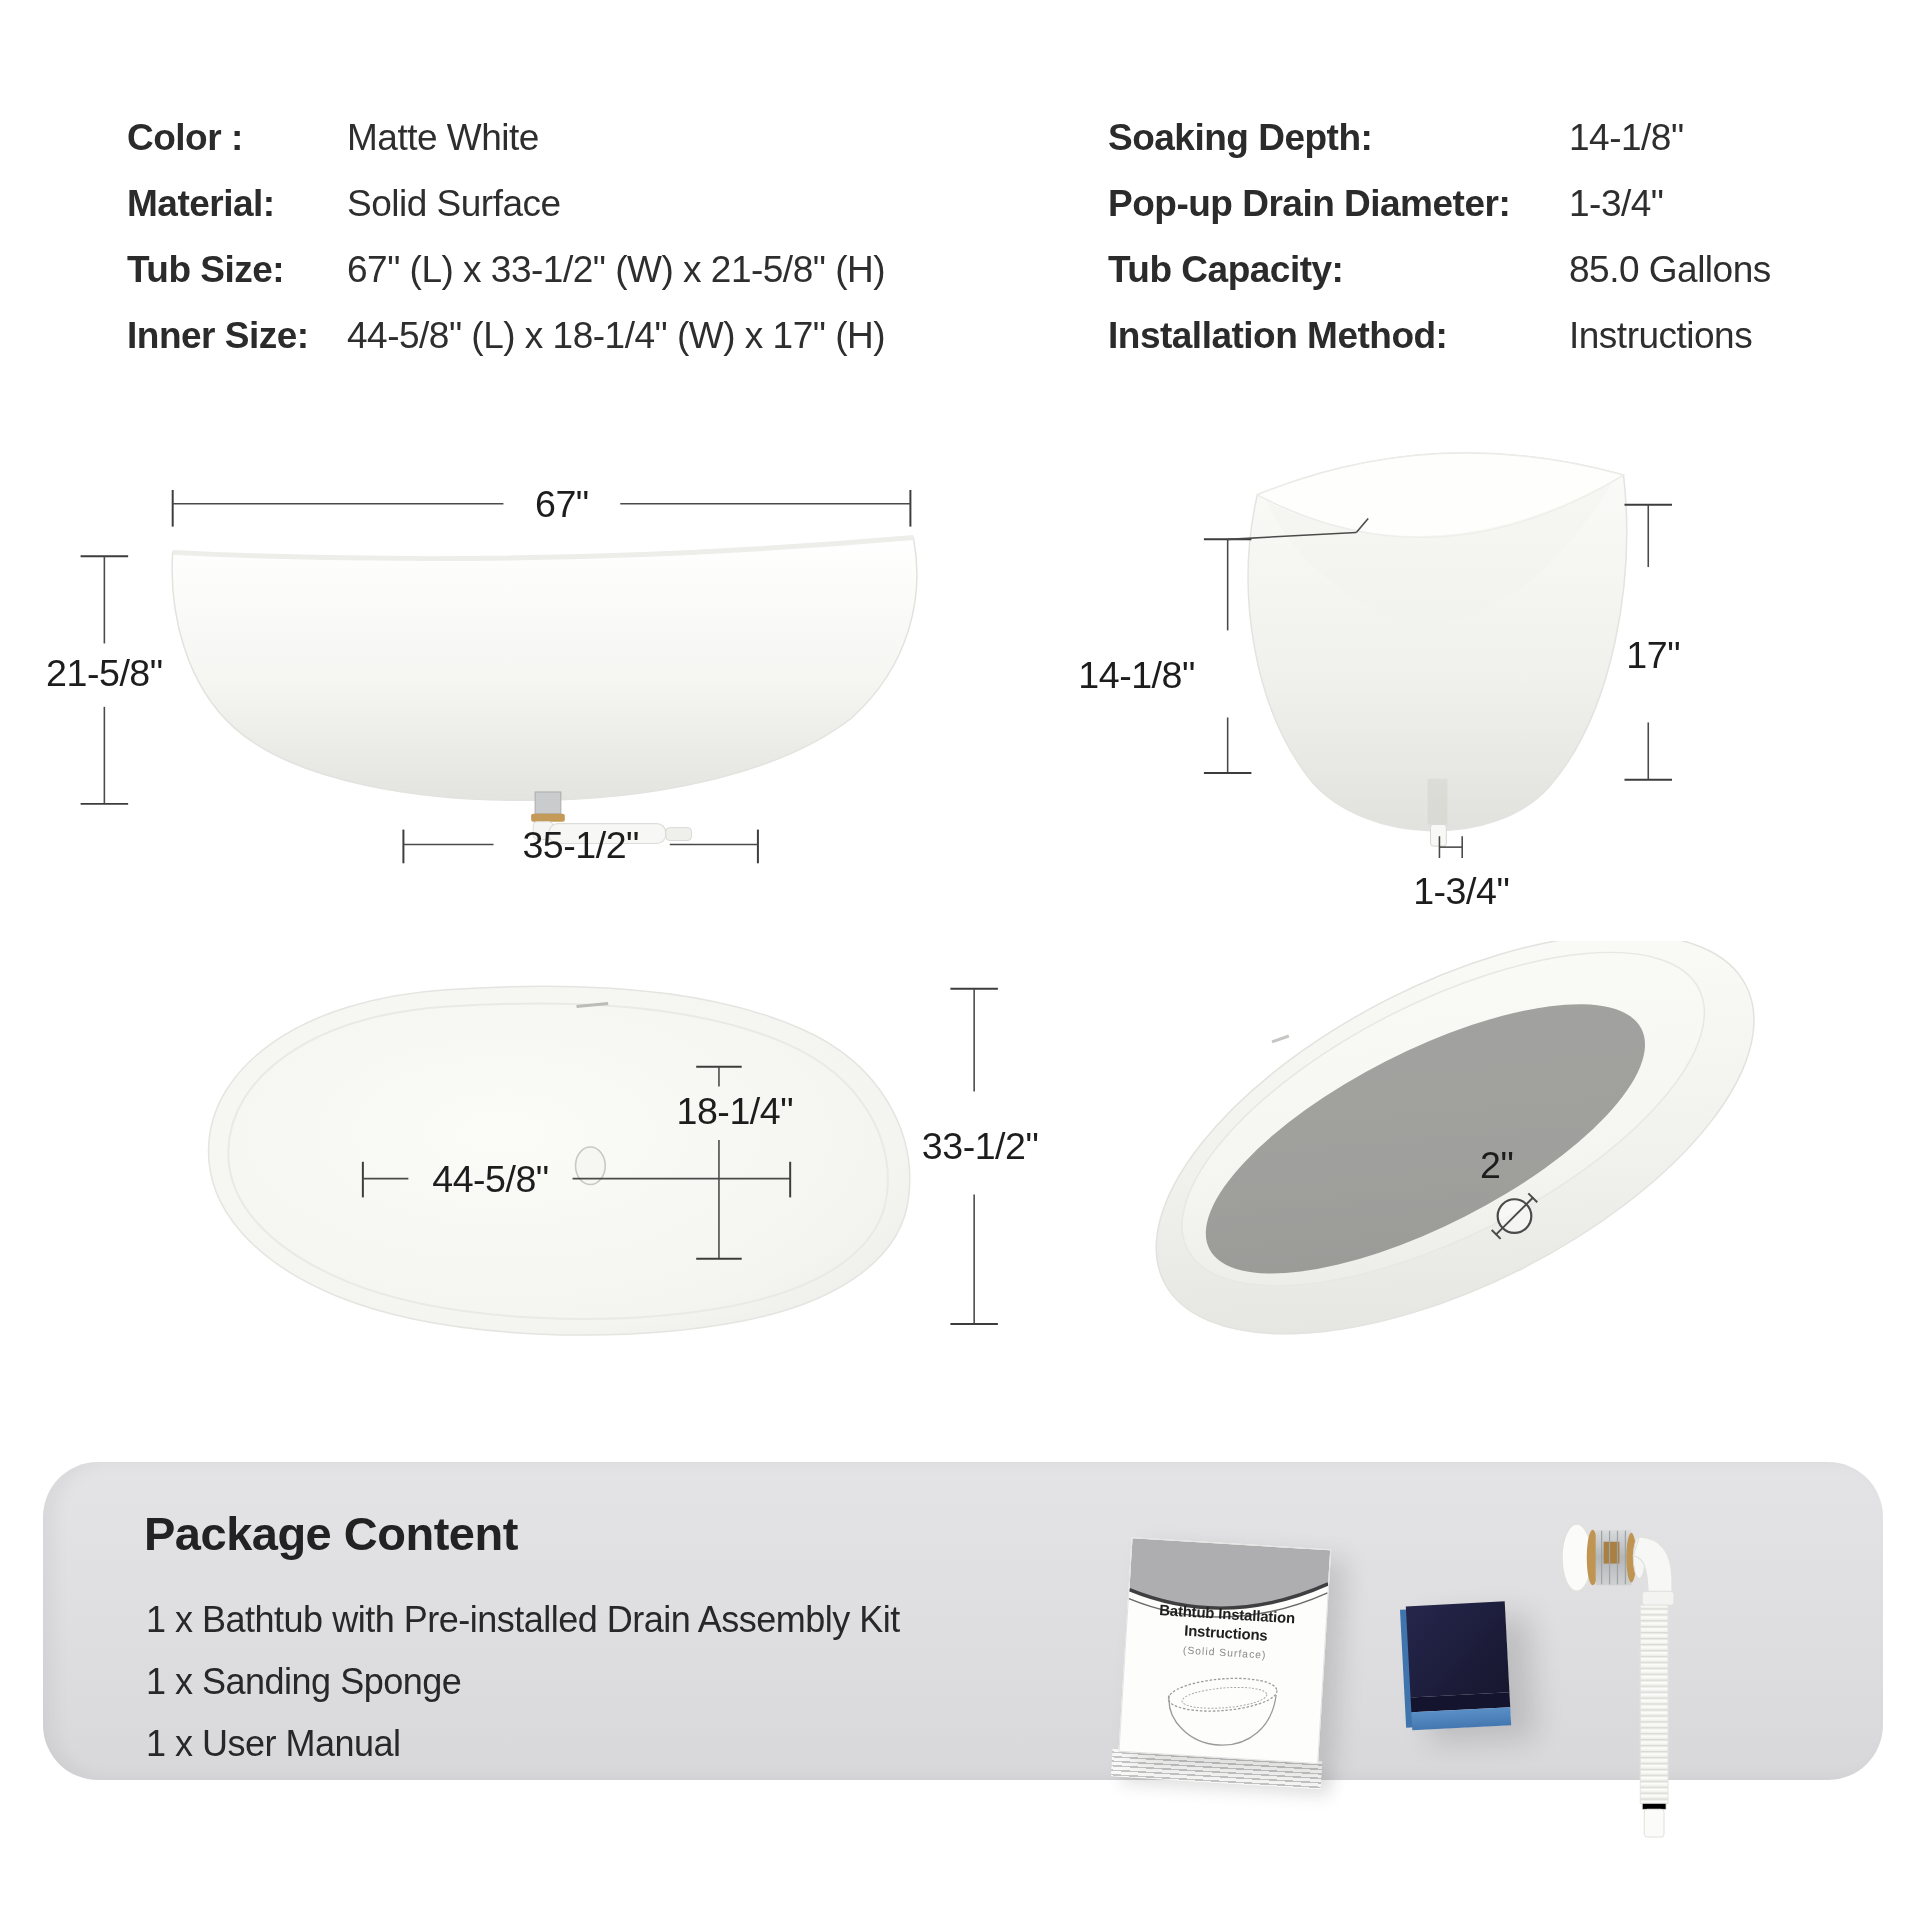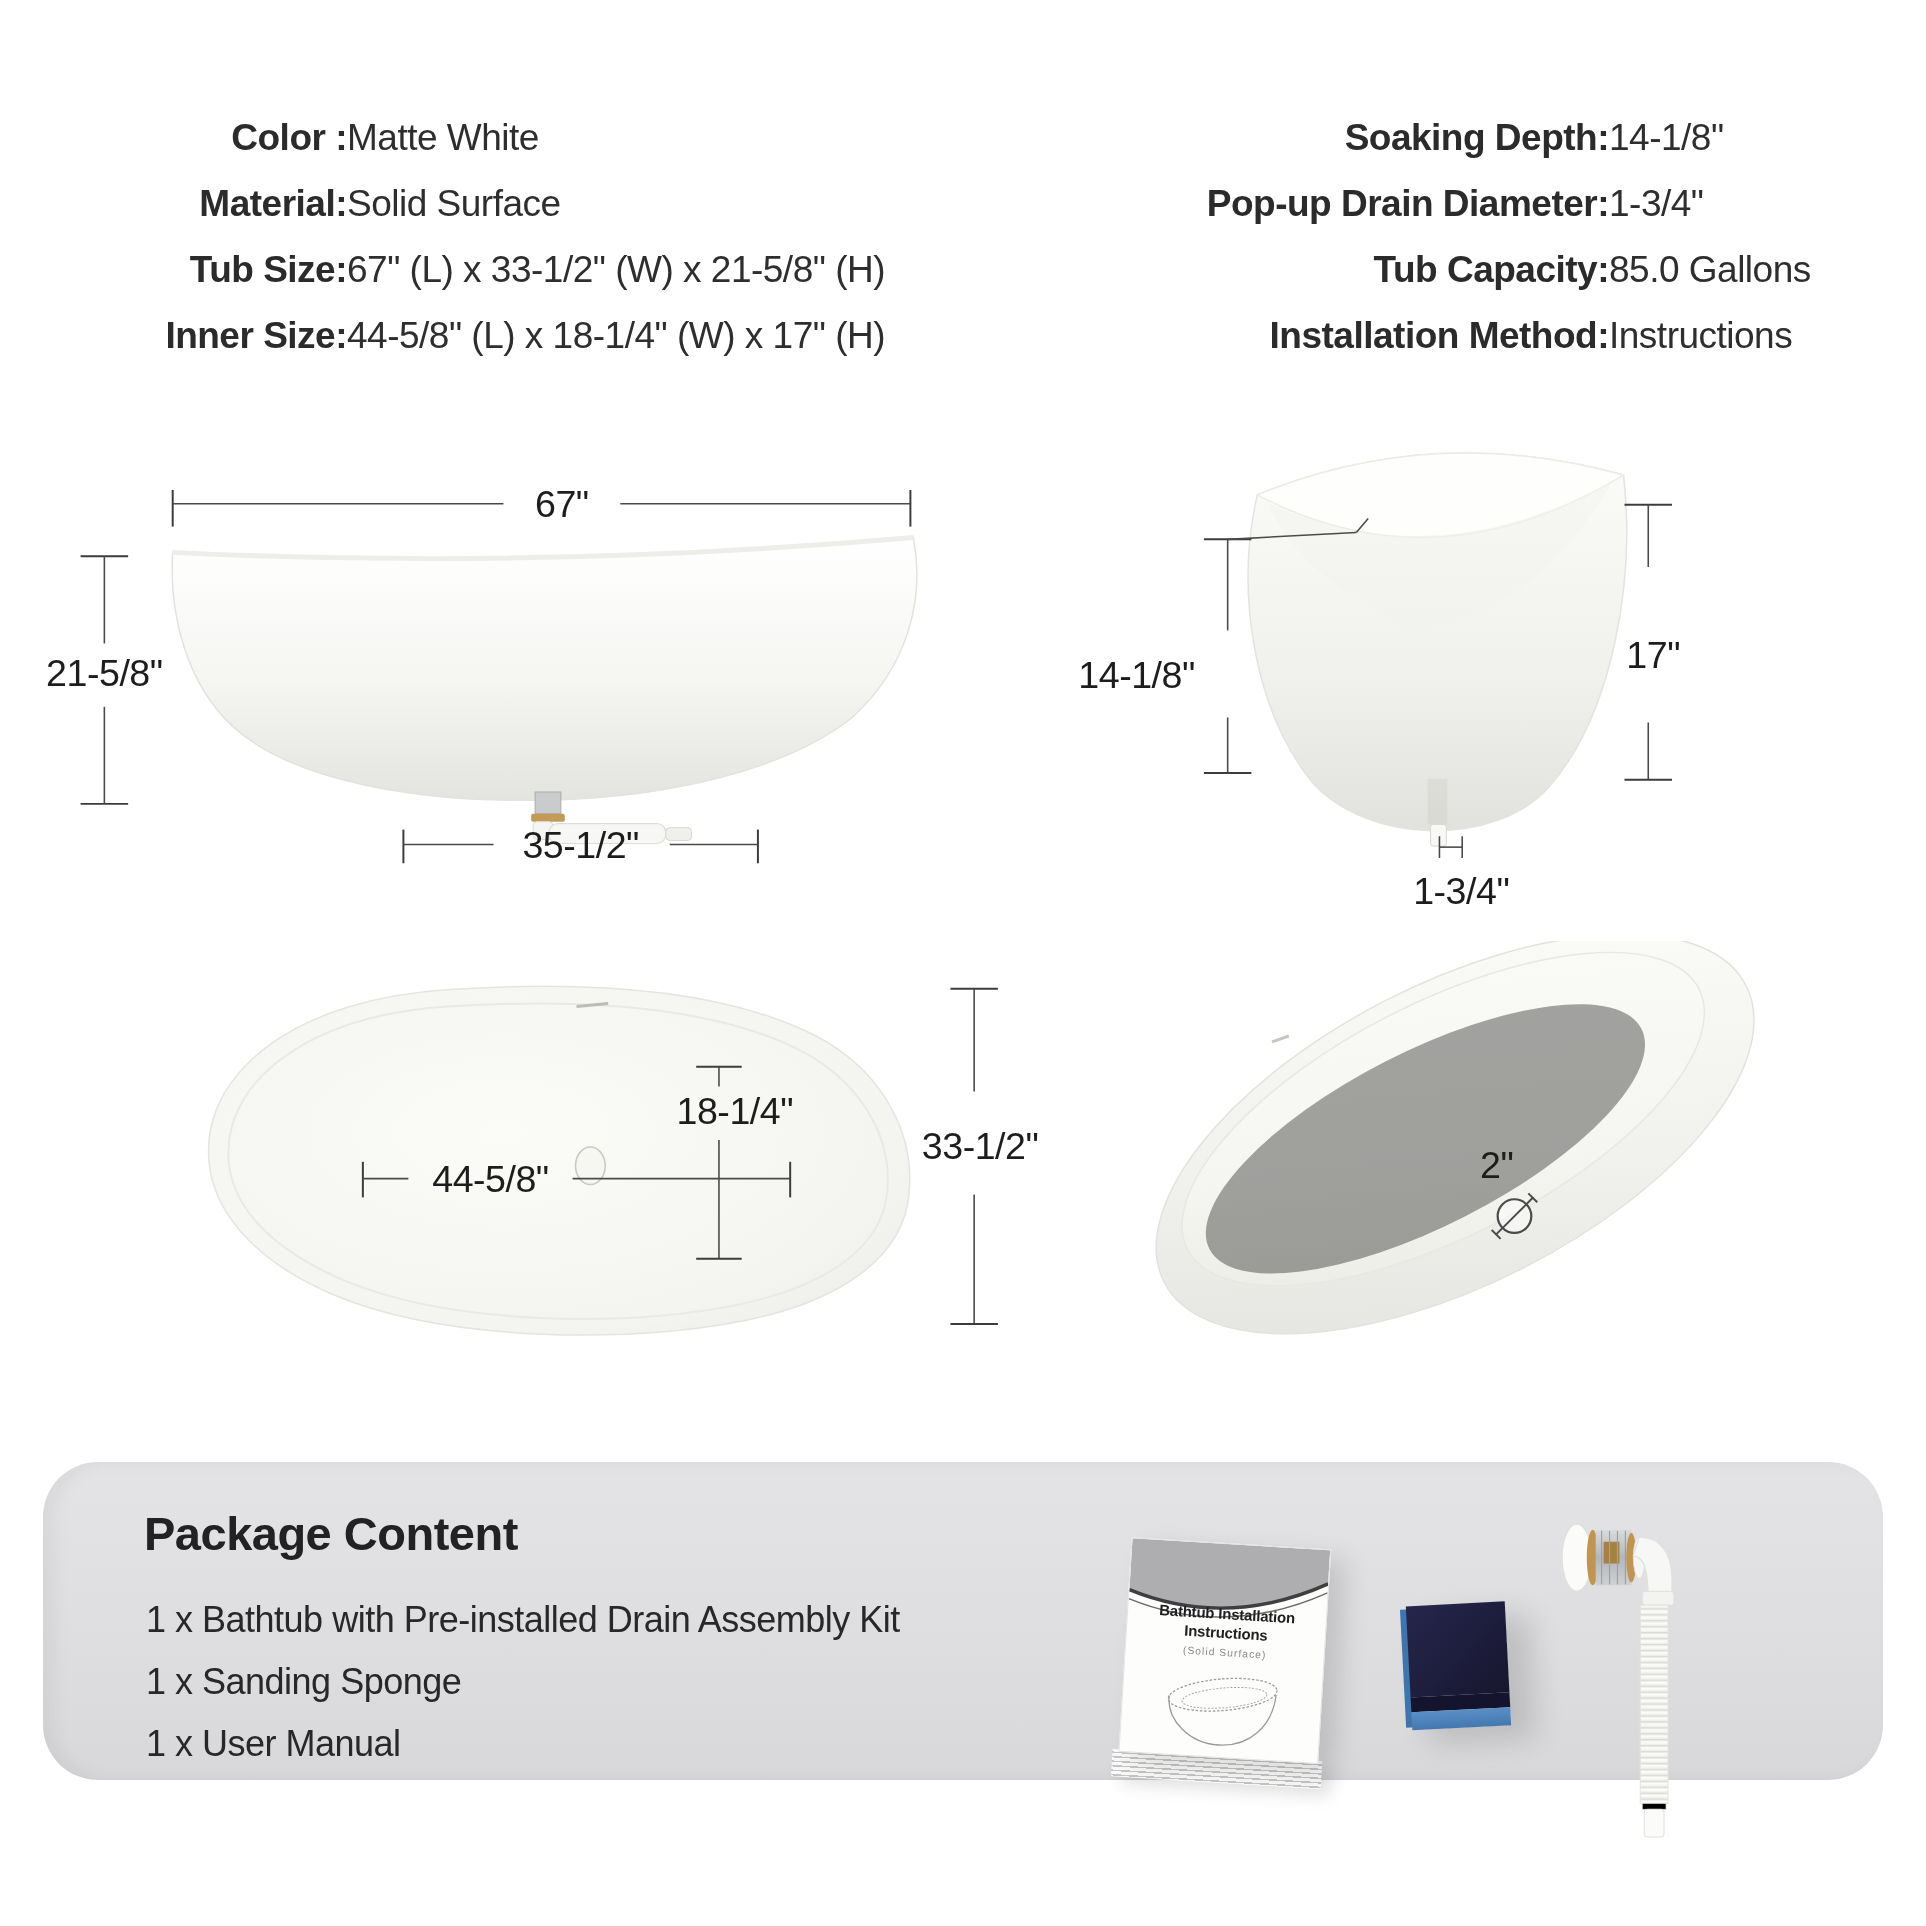--- a/index.html
+++ b/index.html
@@ -4,25 +4,25 @@
 <style>
   html,body{margin:0;padding:0;background:#ffffff;}
   .canvas{
     position:relative;width:1927px;height:1927px;background:#ffffff;overflow:hidden;
     font-family:"Liberation Sans",sans-serif;color:#2b2b2b;
   }
   
   .spec-col{position:absolute;top:105px;}
   .spec-col.left{left:127px;width:851px;}
   .spec-col.right{left:1108px;width:792px;}
-  .spec-row{display:flex;height:66px;align-items:center;text-align:right;}
+  .spec-row{display:flex;height:66px;align-items:center;}
   .spec-label{font-weight:700;font-size:37px;letter-spacing:-0.5px;color:#2b2b2b;}
   .spec-value{font-weight:400;font-size:37px;letter-spacing:-0.5px;color:#2e2e2e;}
   .left  .spec-label{width:220px;flex:0 0 220px;}
-  .right .spec-label{width:461px;flex:0 0 461px;margin-left:40px;}
+  .right .spec-label{width:461px;flex:0 0 461px;}
   
   .diagram{position:absolute;}
   .dim-line{stroke:#3c3c3c;stroke-width:2;fill:none;}
   .dim-thin{stroke:#4a4a4a;stroke-width:1.6;fill:none;}
   .dim-text{font-family:"Liberation Sans",sans-serif;font-size:38px;fill:#1d1d1d;letter-spacing:-0.5px;}
   
   .panel{
     position:absolute;left:43px;top:1462px;width:1840px;height:318px;border-radius:55px;
     background:linear-gradient(180deg,#e4e4e7 0%,#dedee1 55%,#d8d8db 100%);
     box-shadow:inset 10px 0 18px rgba(0,0,0,0.05);

